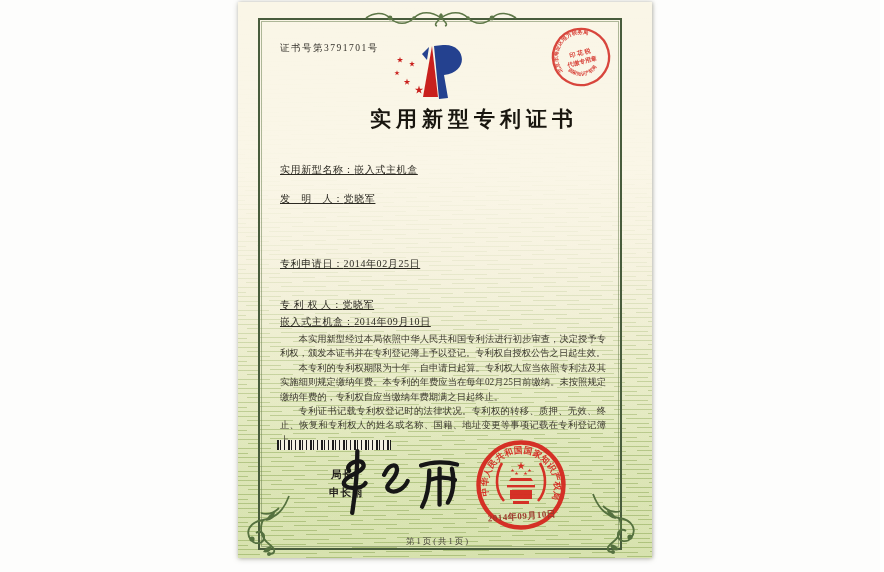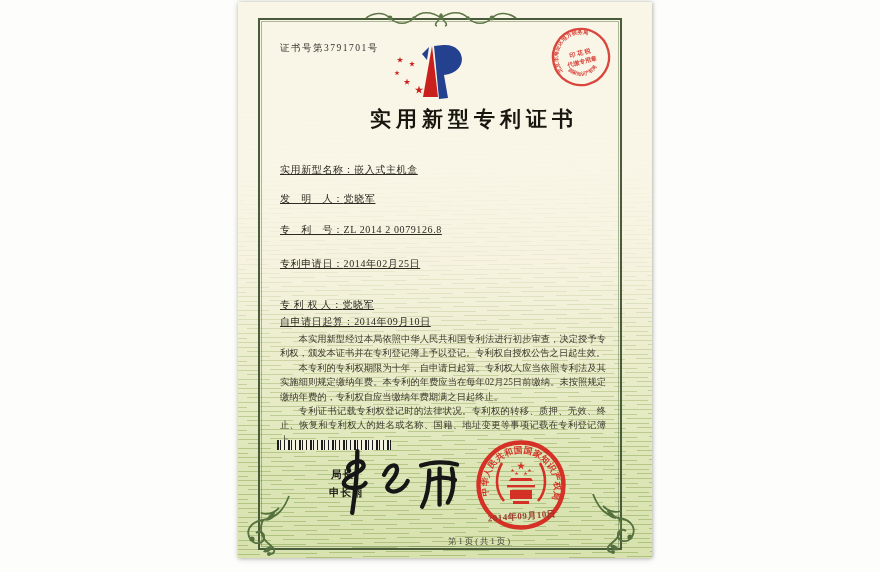--- a/index.html
+++ b/index.html
@@ -65,21 +65,21 @@
   .seal-main { position:absolute; left:237px; top:437px; width:92px; height:92px; opacity:0.95; }
   .seal-date {
     position:absolute; left:234px; top:508px; width:100px; text-align:center;
     font-size:9px; font-weight:bold; letter-spacing:0.5px; color:#9c392c;
     transform:rotate(-4deg); white-space:nowrap;
   }
   .seal-tax { position:absolute; left:312px; top:24px; width:62px; height:62px; transform:rotate(-14deg); opacity:0.9; }
 
   .footer {
     position:absolute; left:20px; top:534px; width:360px; text-align:center;
-    font-size:8.5px; letter-spacing:2px; color:#45423a; white-space:nowrap;padding-left:42px;
+    font-size:8.5px; letter-spacing:2px; color:#45423a; white-space:nowrap;
   }
 </style>
 </head>
 <body>
 
 <div class="stage">
   <div class="paper">
     <div class="guilloche"></div>
     <div class="guilloche-fade"></div>
     <div class="frame"></div>
@@ -162,31 +162,28 @@
     </svg>
 
     <div class="title">实用新型专利证书</div>
 
     <div class="field-row" style="top:161px;">
       <span>实用新型名称：</span><span>嵌入式主机盒</span>
     </div>
     <div class="field-row" style="top:190px;">
       <span>发　明　人：</span><span>党晓军</span>
     </div>
-    <div class="field-row" style="top:221px;">
-      <span>专　利　号：</span><span>ZL 2014 2 0079126.8</span>
-    </div>
     <div class="field-row" style="top:255px;">
       <span>专利申请日：</span><span>2014年02月25日</span>
     </div>
     <div class="field-row" style="top:284px;margin-top:12px;">
       <span>专 利 权 人：</span><span>党晓军</span>
     </div>
     <div class="field-row" style="top:313px;">
-      <span>自申请日起算：</span><span>2014年09月10日</span>
+      <span>嵌入式主机盒：</span><span>2014年09月10日</span>
     </div>
 
     <div class="body-text">
       <p>本实用新型经过本局依照中华人民共和国专利法进行初步审查，决定授予专利权，颁发本证书并在专利登记簿上予以登记。专利权自授权公告之日起生效。</p>
       <p>本专利的专利权期限为十年，自申请日起算。专利权人应当依照专利法及其实施细则规定缴纳年费。本专利的年费应当在每年02月25日前缴纳。未按照规定缴纳年费的，专利权自应当缴纳年费期满之日起终止。</p>
       <p>专利证书记载专利权登记时的法律状况。专利权的转移、质押、无效、终止、恢复和专利权人的姓名或名称、国籍、地址变更等事项记载在专利登记簿上。</p>
     </div>
 
     <div class="barcode"></div>
 

